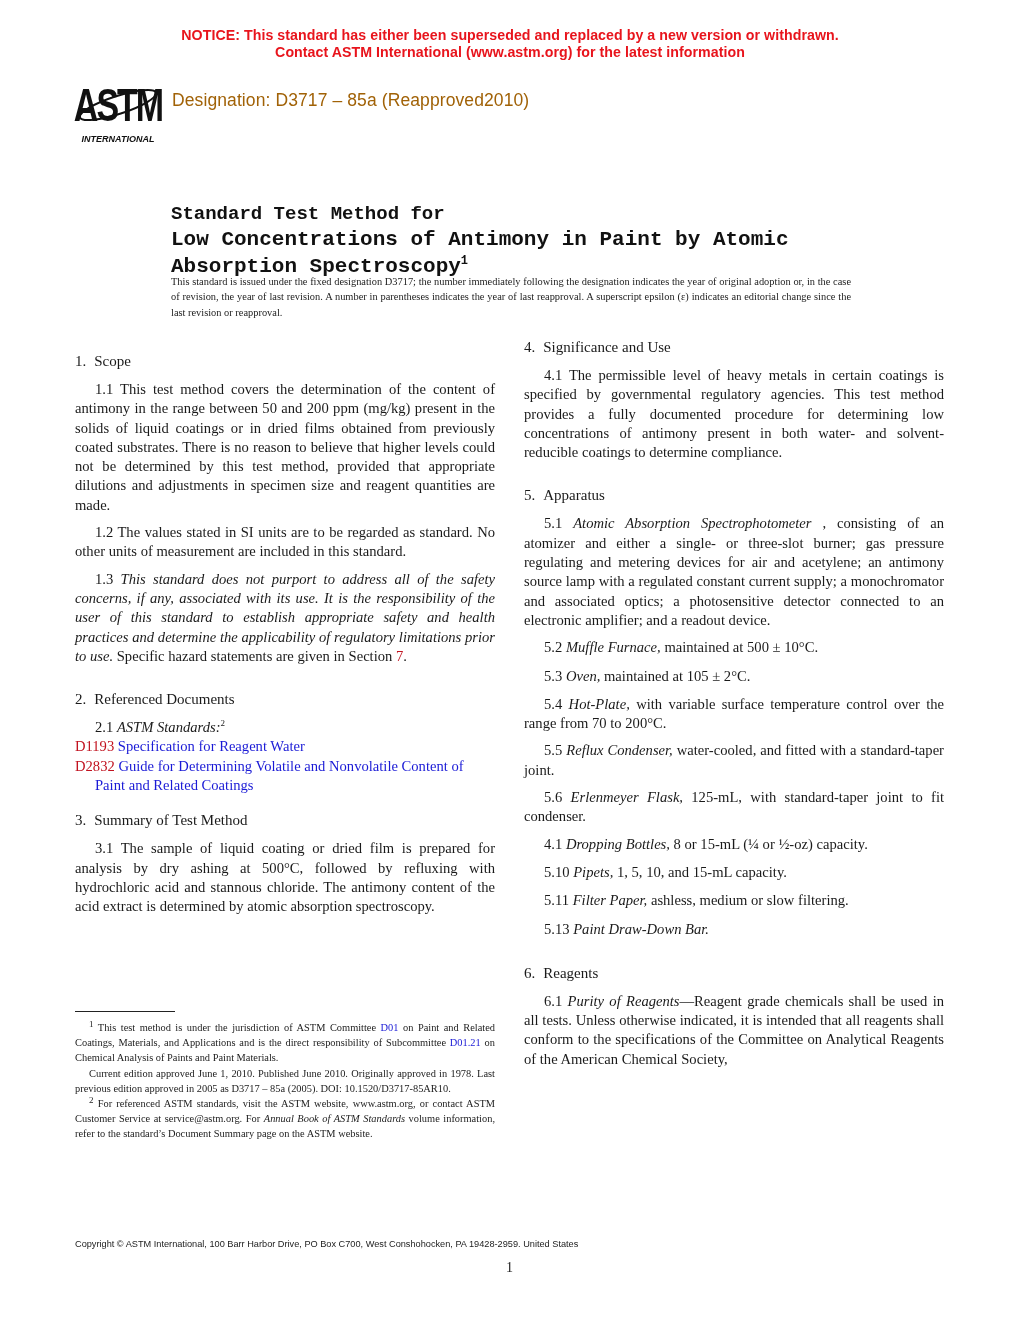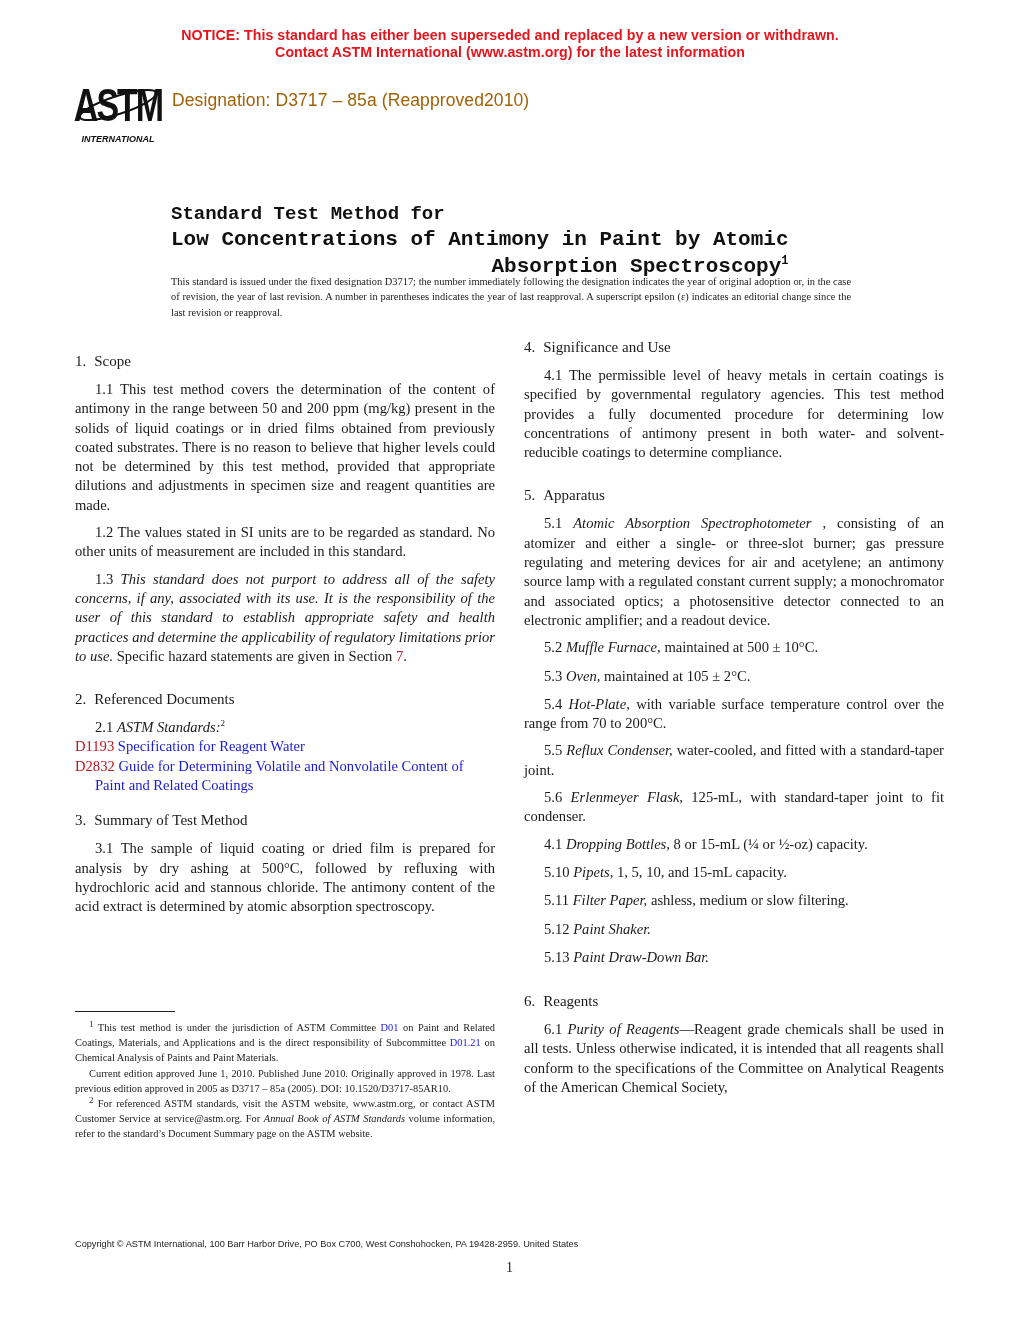--- a/index.html
+++ b/index.html
@@ -11,21 +11,21 @@
     font-size: 14.2px; line-height: 17px; letter-spacing: 0.05px; }
 
   .logo { position: absolute; left: 74px; top: 75px; width: 88px; height: 70px; }
   .logo svg { width: 88px; height: 70px; display: block; }
 
   .designation { position: absolute; left: 172px; top: 90px; font-family: "Liberation Sans", "DejaVu Sans", sans-serif;
     font-size: 17.5px; color: #a16207; letter-spacing: 0.1px; }
 
   .title-block { position: absolute; left: 171px; top: 175px; font-family: Liberation Mono, monospace; color: #111; margin-top: 27px; }
   .title-pre { font-size: 19px; line-height: 24px; font-weight: bold; }
-  .title-main { font-size: 21px; line-height: 27px; font-weight: bold; text-align: right; }
+  .title-main { font-size: 21px; line-height: 27px; font-weight: bold; }
   .title-main sup { font-size: 12px; vertical-align: super; line-height: 0; }
 
   .issued { position: absolute; left: 171px; top: 274px; width: 680px; font-size: 10.4px; line-height: 15.4px; color: #222; text-align: justify; }
 
   .col { position: absolute; width: 420px; font-size: 14.6px; line-height: 19.3px; color: #1a1a1a; }
   .col-left { left: 75px; top: 352px; }
   .col-right { left: 524px; top: 338px; }
 
   h2.sec { font-size: 15px; font-weight: normal; line-height: 19px; margin-bottom: 9px; }
   h2.sec .num { margin-right: 8px; }
@@ -103,21 +103,20 @@
   <h2 class="sec"><span class="num">5.</span><span>Apparatus</span></h2>
   <p class="para"><span>5.1  </span><span class="it">Atomic Absorption Spectrophotometer</span><span> , consisting of an atomizer and either a single- or three-slot burner; gas pressure regulating and metering devices for air and acetylene; an antimony source lamp with a regulated constant current supply; a monochromator and associated optics; a photosensitive detector connected to an electronic amplifier; and a readout device.</span></p>
   <p class="item"><span>5.2  </span><span class="it">Muffle Furnace,</span><span> maintained at 500 ± 10°C.</span></p>
   <p class="item"><span>5.3  </span><span class="it">Oven,</span><span> maintained at 105 ± 2°C.</span></p>
   <p class="para"><span>5.4 </span><span class="it">Hot-Plate,</span><span> with variable surface temperature control over the range from 70 to 200°C.</span></p>
   <p class="para"><span>5.5 </span><span class="it">Reflux Condenser,</span><span> water-cooled, and fitted with a standard-taper joint.</span></p>
   <p class="para"><span>5.6  </span><span class="it">Erlenmeyer Flask,</span><span> 125-mL, with standard-taper joint to fit condenser.</span></p>
   <p class="item"><span>4.1  </span><span class="it">Dropping Bottles,</span><span> 8 or 15-mL (¼ or ½-oz) capacity.</span></p>
   <p class="item"><span>5.10  </span><span class="it">Pipets,</span><span> 1, 5, 10, and 15-mL capacity.</span></p>
   <p class="item"><span>5.11  </span><span class="it">Filter Paper,</span><span> ashless, medium or slow filtering.</span></p>
-  <p class="item"><span>5.12  </span><span class="it">Paint Shaker.</span><span></span></p>
   <p class="item"><span>5.13  </span><span class="it">Paint Draw-Down Bar.</span><span></span></p>
   <div class="gap"></div>
 
   <h2 class="sec"><span class="num">6.</span><span>Reagents</span></h2>
   <p class="para"><span>6.1  </span><span class="it">Purity of Reagents</span><span>—Reagent grade chemicals shall be used in all tests. Unless otherwise indicated, it is intended that all reagents shall conform to the specifications of the Committee on Analytical Reagents of the American Chemical Society,</span></p>
 </div>
 
 <div class="copyright">Copyright © ASTM International, 100 Barr Harbor Drive, PO Box C700, West Conshohocken, PA 19428-2959. United States</div>
 <div class="page-num">1</div>
 

